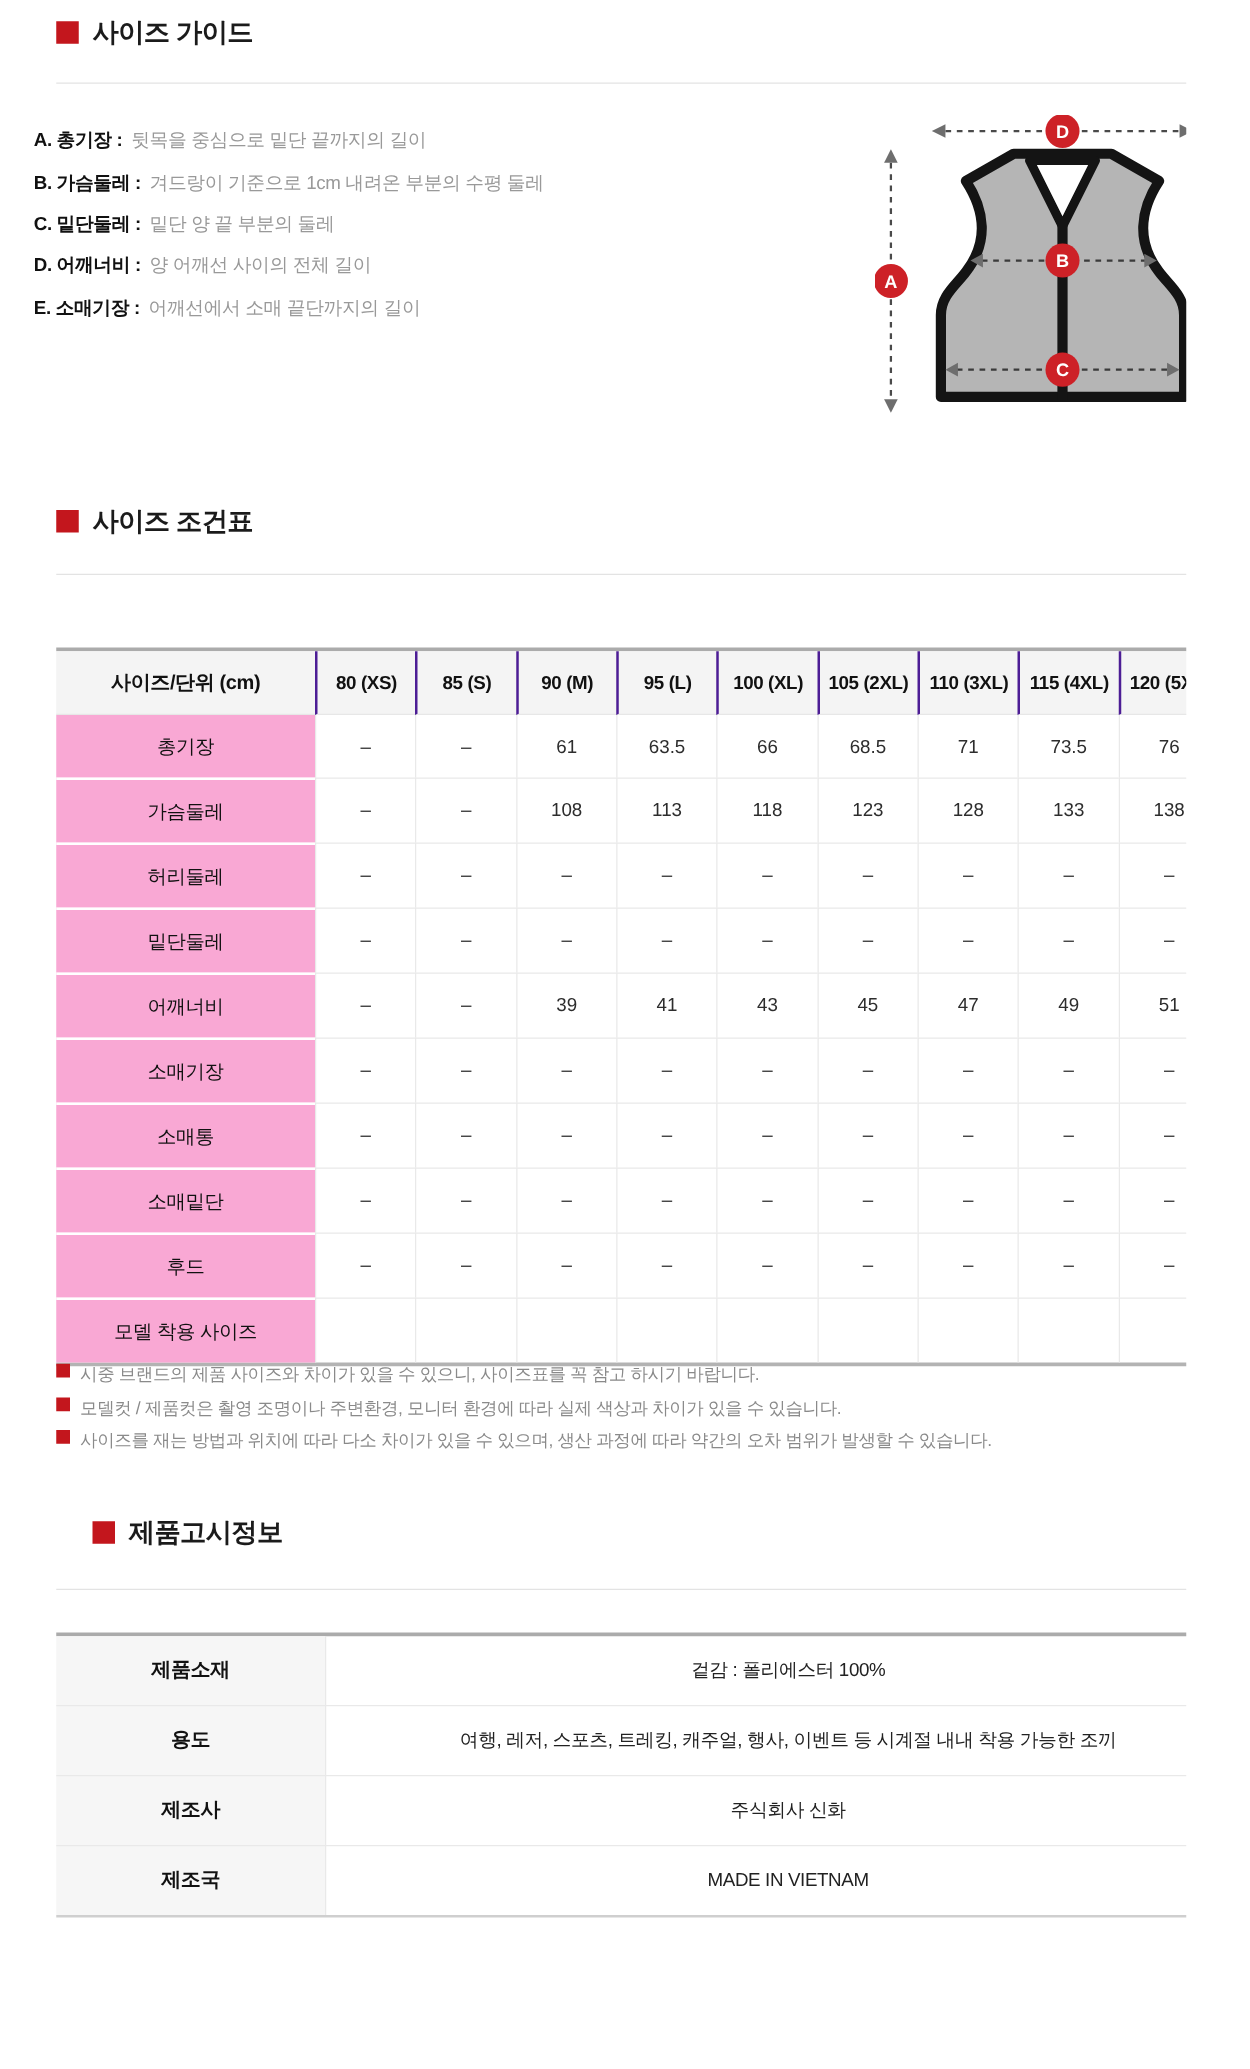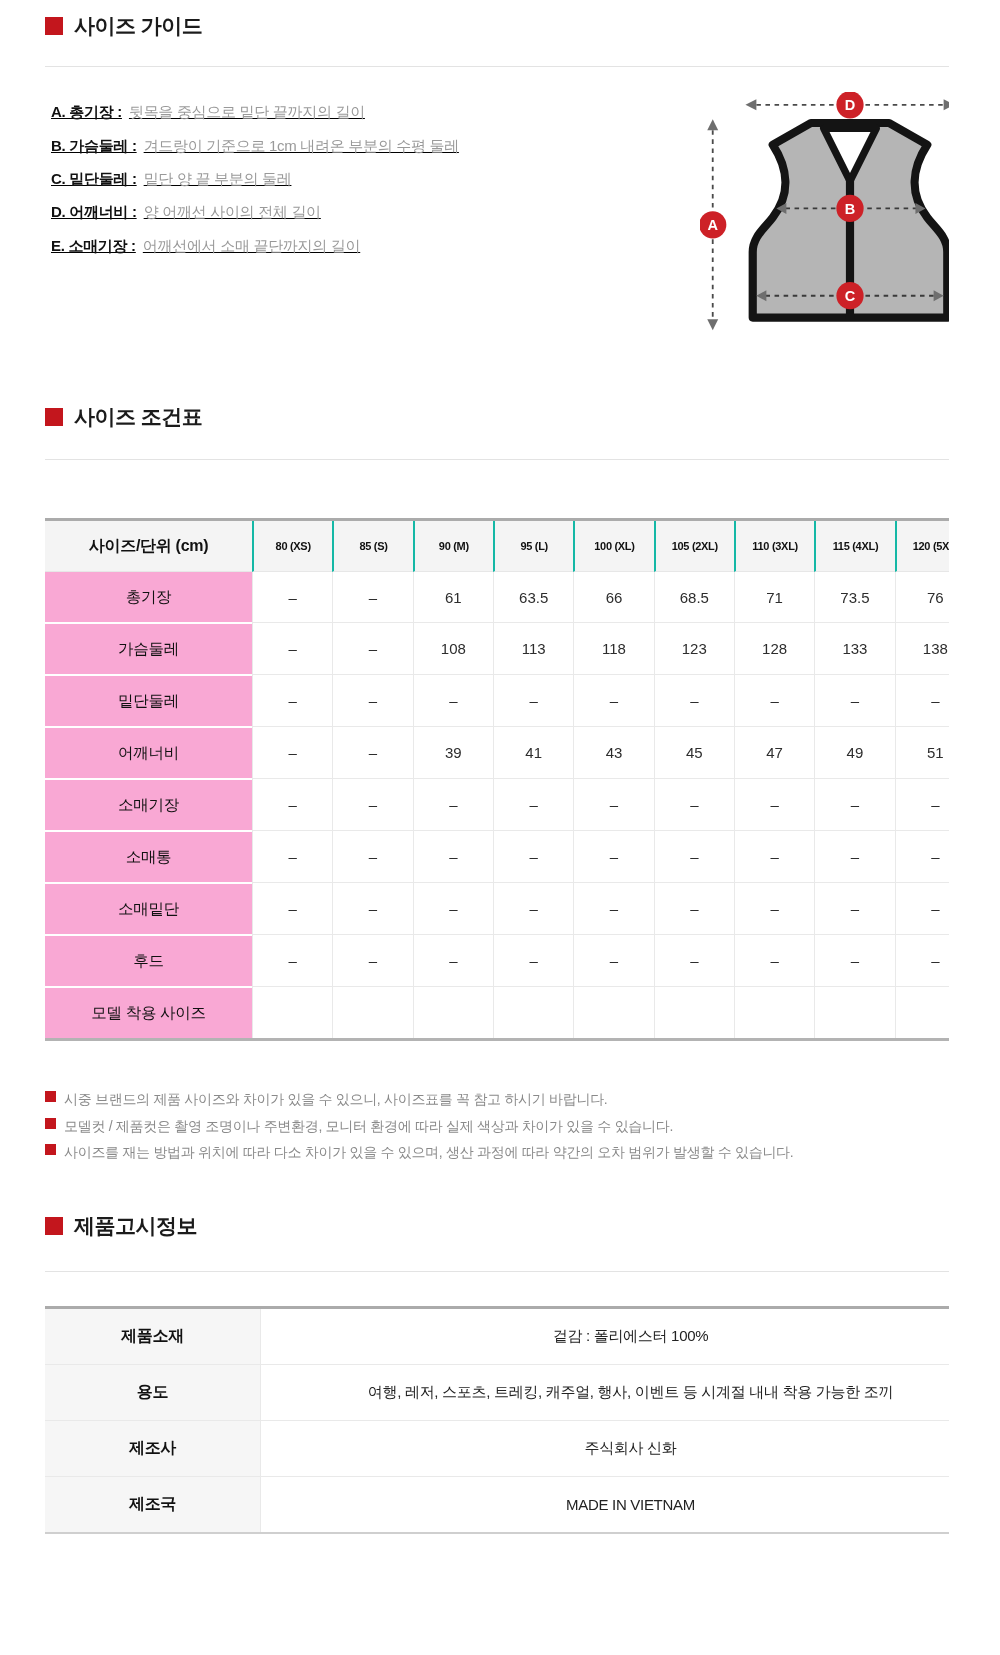--- a/index.html
+++ b/index.html
@@ -6,35 +6,35 @@
   body{font-family:"Liberation Sans",sans-serif;-webkit-font-smoothing:antialiased;}
   .page{position:relative;width:949px;height:1655px;background:#fff;overflow:hidden;}
 
   
   .sec-title{position:absolute;left:45px;display:flex;align-items:center;gap:11px;
              font-size:21px;font-weight:bold;color:#1b1b1b;letter-spacing:-0.5px;}
   .sec-square{width:18px;height:18px;background:#c3161d;flex:none;}
   .hr{position:absolute;left:45px;width:930px;height:1px;background:#e3e3e3;}
 
   
-  .guide-list{position:absolute;left:51px;top:96px;text-decoration:underline;}
+  .guide-list{position:absolute;left:27px;top:96px;}
   .guide-item{height:33.4px;display:flex;align-items:center;font-size:15px;letter-spacing:-0.3px;}
   .guide-label{font-weight:bold;color:#111;margin-right:7px;white-space:nowrap;}
   .guide-desc{color:#999;white-space:nowrap;}
 
   
   .vest-wrap{position:absolute;left:700px;top:92px;width:300px;}
 
   
   table{border-collapse:separate;border-spacing:0;table-layout:fixed;}
   .size-table{position:absolute;left:45px;top:518px;width:930px;
               border-top:3px solid #ababab;border-bottom:3px solid #b3b3b3;}
   .size-table th,.size-table td{height:50px;padding:0;text-align:center;vertical-align:middle;}
-  .size-table thead th{background:#f4f4f4;font-weight:bold;color:#111;font-size:11px;
-                       border-left:2px solid #14b8a6;border-bottom:1px solid #e7e7e7;letter-spacing:-0.3px;}
+  .size-table thead th{background:#f4f4f4;font-weight:bold;color:#111;font-size:15px;
+                       border-left:2px solid #4c1d95;border-bottom:1px solid #e7e7e7;letter-spacing:-0.3px;}
   .size-table thead th:first-child{border-left:none;font-size:16px;}
   .size-table tbody th{background:#f9a8d4;font-weight:normal;color:#111;font-size:15.5px;
                        border-top:2px solid #fff;letter-spacing:-0.3px;}
   .size-table tbody tr:first-child th{border-top:none;}
   .size-table tbody td{border-left:1px solid #e9e9e9;border-top:1px solid #e9e9e9;
                        color:#2d2d2d;font-size:15px;}
   .size-table tbody tr:first-child td{border-top:none;}
 
   
   .notes{position:absolute;left:45px;top:1091px;}
@@ -183,20 +183,32 @@
         <td>–</td>
         <td>108</td>
         <td>113</td>
         <td>118</td>
         <td>123</td>
         <td>128</td>
         <td>133</td>
         <td>138</td>
       </tr>
       <tr>
+        <th>허리둘레</th>
+        <td>–</td>
+        <td>–</td>
+        <td>–</td>
+        <td>–</td>
+        <td>–</td>
+        <td>–</td>
+        <td>–</td>
+        <td>–</td>
+        <td>–</td>
+      </tr>
+      <tr>
         <th>밑단둘레</th>
         <td>–</td>
         <td>–</td>
         <td>–</td>
         <td>–</td>
         <td>–</td>
         <td>–</td>
         <td>–</td>
         <td>–</td>
         <td>–</td>
@@ -284,21 +296,21 @@
     <div class="note">
       <span class="note-square"></span>
       <span>모델컷 / 제품컷은 촬영 조명이나 주변환경, 모니터 환경에 따라 실제 색상과 차이가 있을 수 있습니다.</span>
     </div>
     <div class="note">
       <span class="note-square"></span>
       <span>사이즈를 재는 방법과 위치에 따라 다소 차이가 있을 수 있으며, 생산 과정에 따라 약간의 오차 범위가 발생할 수 있습니다.</span>
     </div>
   </div>
 
-  <div class="sec-title" style="top:1212px;">
+  <div class="sec-title" style="top:1212px;margin-left:29px;">
     <span class="sec-square"></span>
     <span>제품고시정보</span>
   </div>
   <div class="hr" style="top:1271px;"></div>
 
   <table class="info-table">
     <tbody>
       <tr>
         <th>제품소재</th>
         <td>겉감 : 폴리에스터 100%</td>

